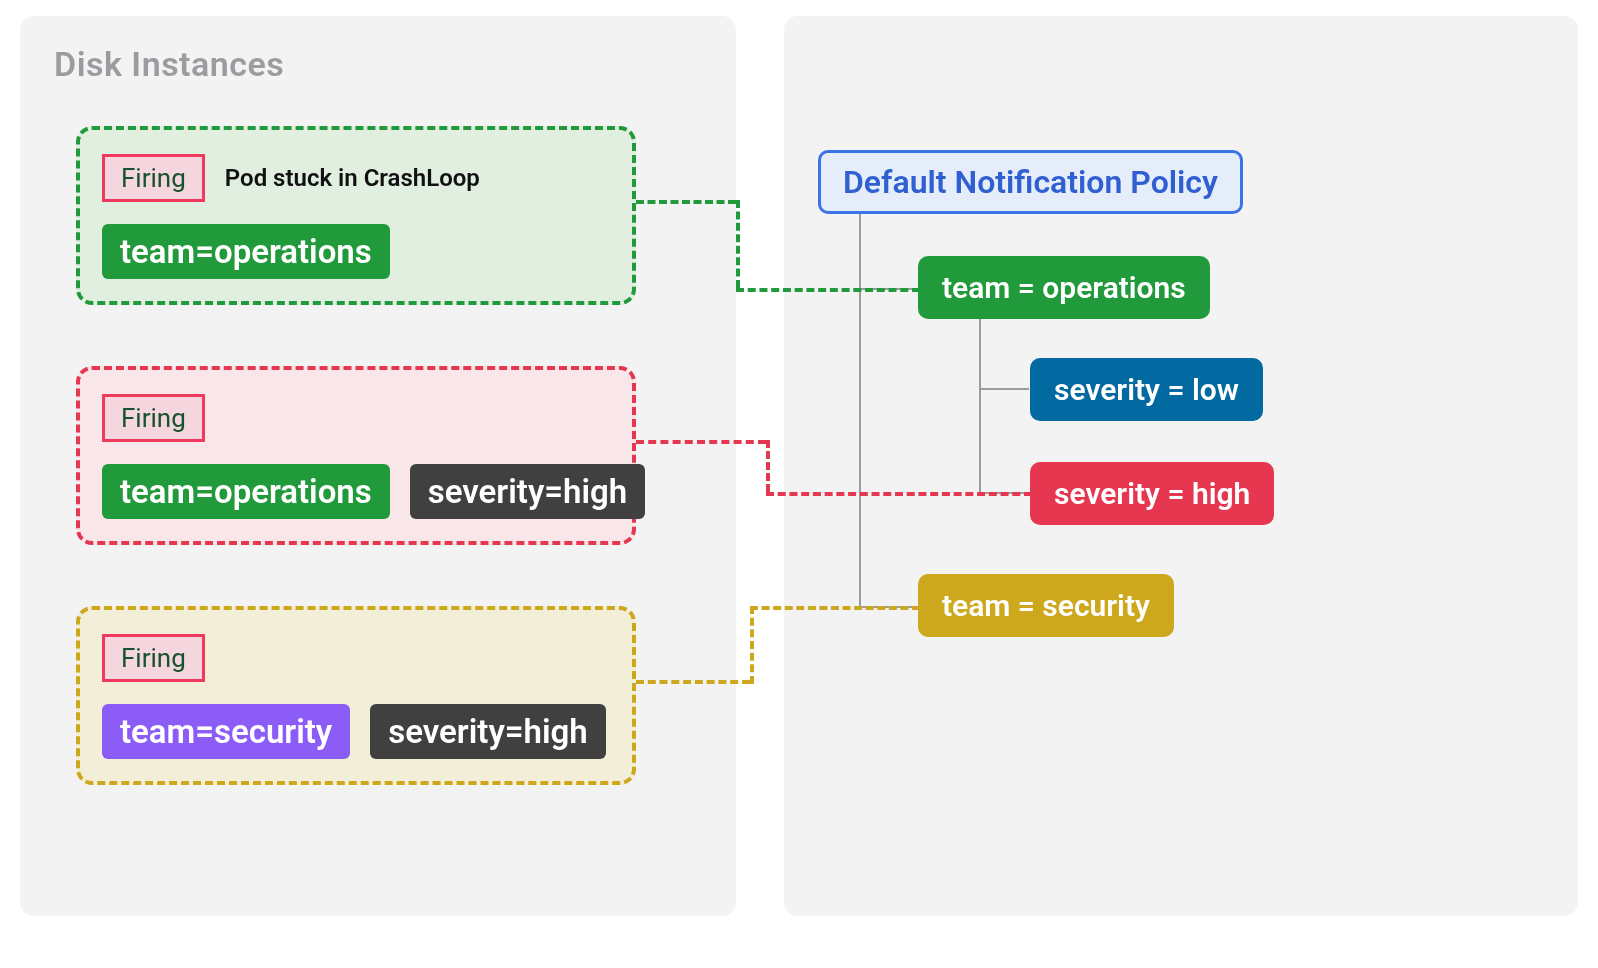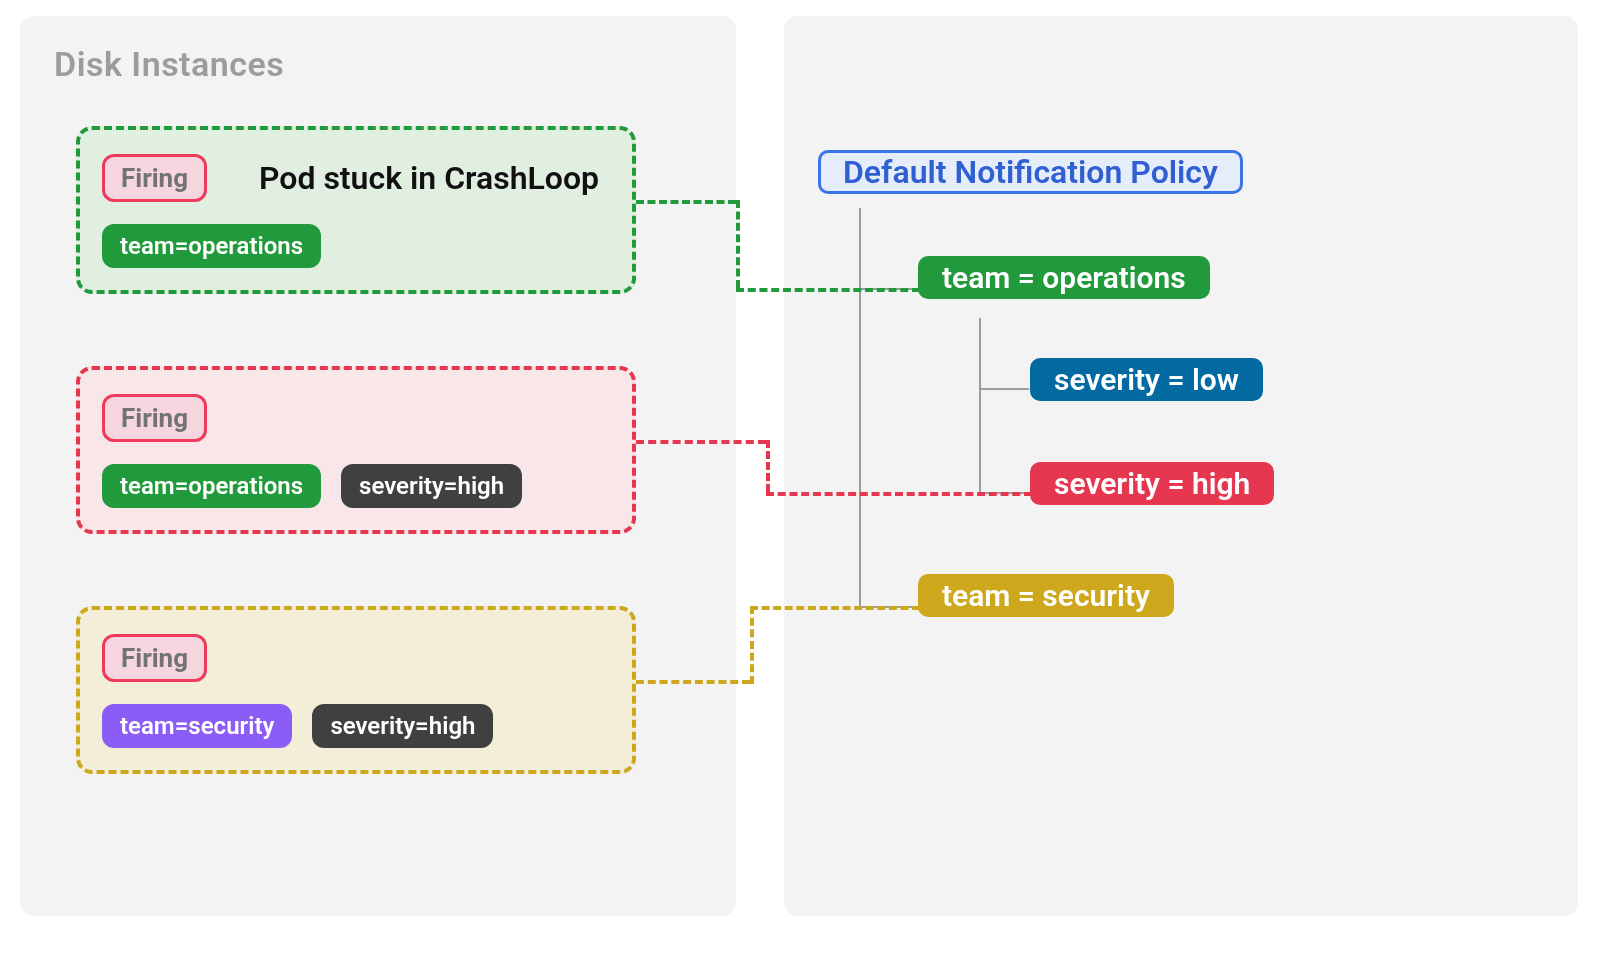--- a/index.html
+++ b/index.html
@@ -40,71 +40,70 @@
   .alert-top-row {
     display: flex;
     align-items: center;
     gap: 20px;
     margin-bottom: 22px;
   }
   .firing-badge {
     display: inline-block;
     border: 3px solid #ef3a5d;
     background: #f6d6de;
-    color: #737373;
-    font-weight: 700;
+    color: #14532d;
+    font-weight: 400;
     font-size: 26px;
     padding: 6px 16px;
-    border-radius: 12px;
+    border-radius: 0;
   }
   .alert-title {
-    font-size: 32px;
+    font-size: 24px;
     font-weight: 600;
     color: #111;
-    margin-left: 32px;
   }
   .label-row {
     display: flex;
     gap: 20px;
   }
   .pill {
     display: inline-block;
     color: #fff;
     font-weight: 600;
-    font-size: 24px;
+    font-size: 33px;
     padding: 8px 18px;
-    border-radius: 12px;
+    border-radius: 6px;
     text-align: center;
   }
   .pill-green  { background: #219a3b; }
   .pill-red    { background: #404040; }
   .pill-yellow { background: #8b5cf6; }
 
   
   .card-green  { background: #e1efe1; border-color: #219a3b; }
   .card-red    { background: #f8e6e8; border-color: #e63751; }
   .card-yellow { background: #f2eed8; border-color: #cda81d; }
 
   
   .policy-root {
     position: absolute;
     border: 3px solid #3b72e6;
     background: #e5edfb;
     color: #2f5fd0;
     font-weight: 600;
     font-size: 32px;
-    padding: 0 22px;
+    padding: 10px 22px;
     border-radius: 10px;
   }
   .policy-pill {
     position: absolute;
     color: #fff;
     font-weight: 600;
     font-size: 30px;
-    padding: 4px 24px;
+    padding: 14px 24px;
     border-radius: 10px;
   }
   .policy-green  { background: #219a3b; }
   .policy-orange { background: #0369a1; }
   .policy-red    { background: #e63751; }
   .policy-yellow { background: #cda81d; }
 
   
   .connector-h {
     position: absolute;

